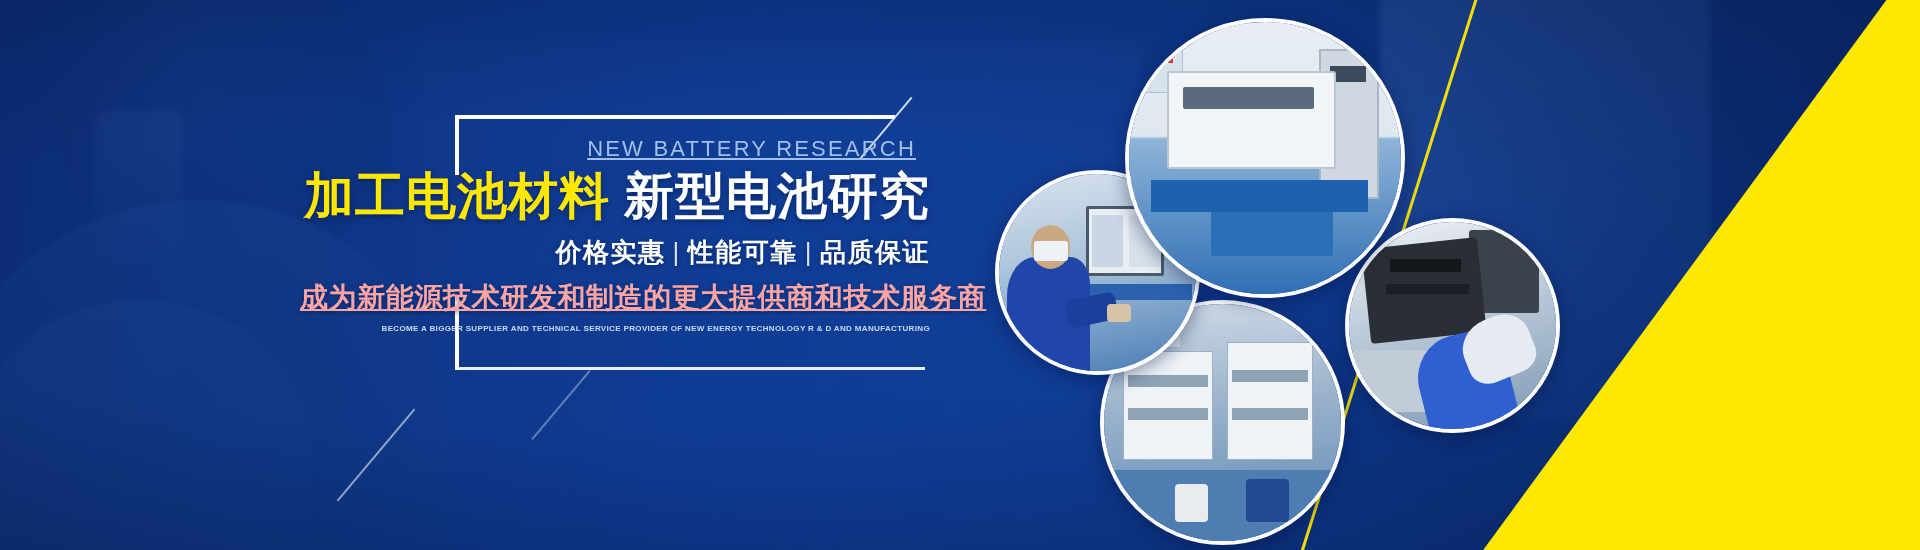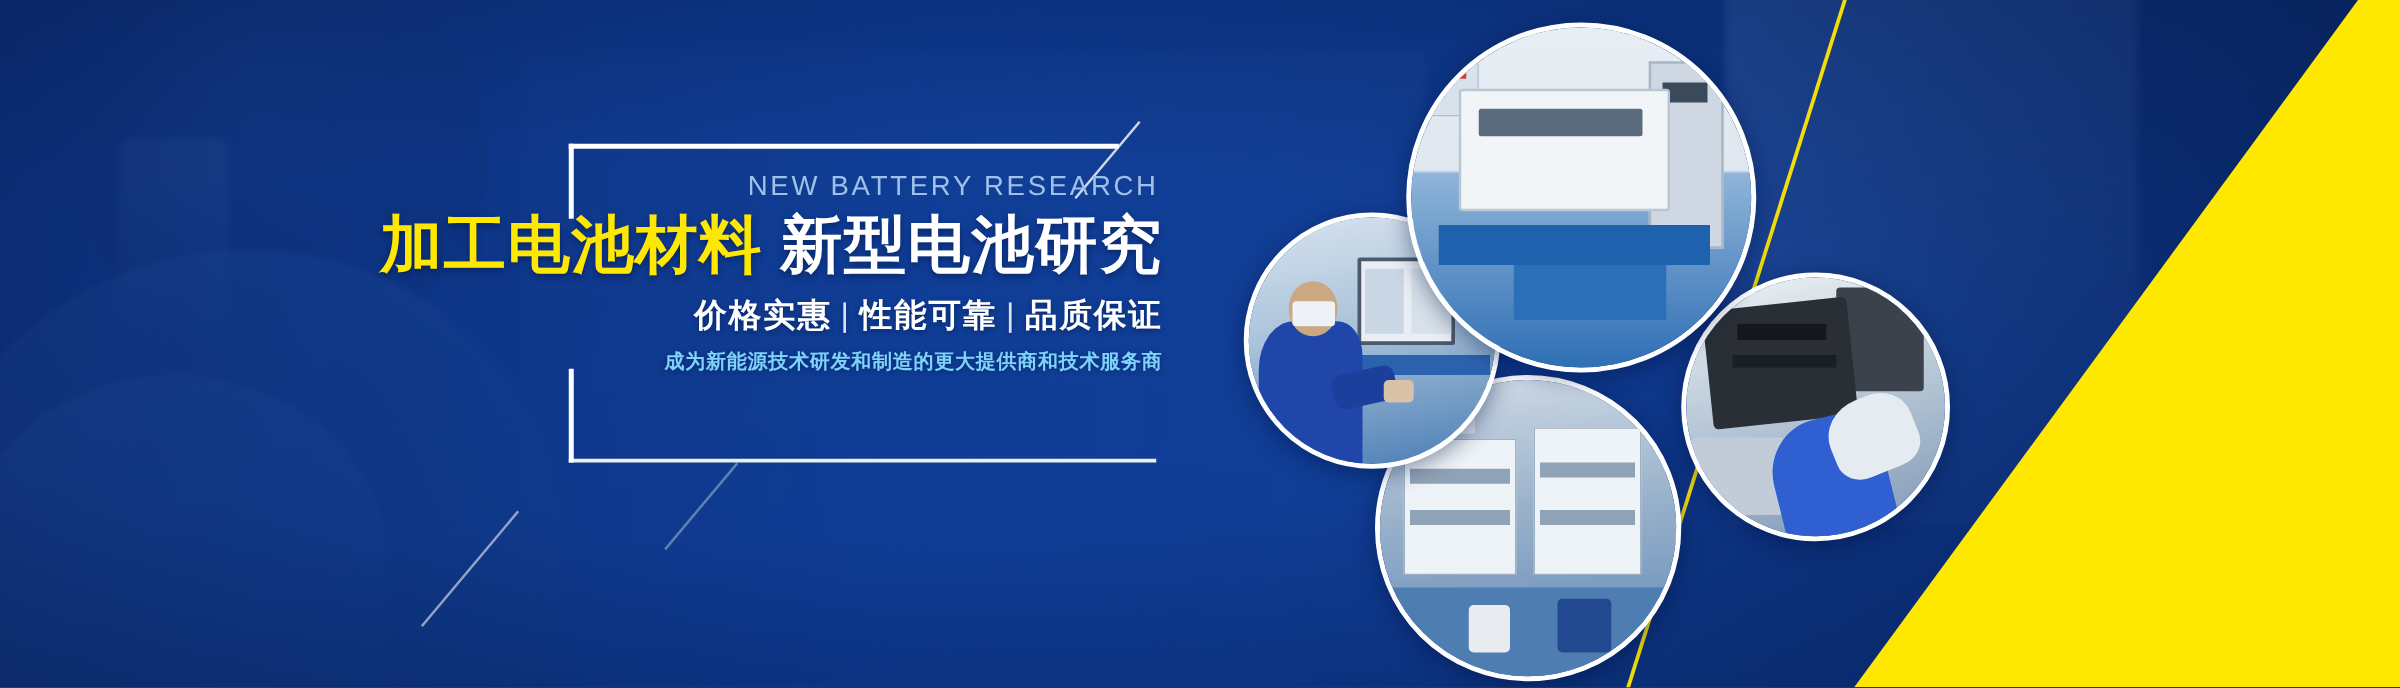--- a/index.html
+++ b/index.html
@@ -79,36 +79,36 @@
   .fr-br-h{position:absolute;right:0;bottom:0;width:470px;height:3px;background:rgba(255,255,255,.92);}
   .fr-br-v{position:absolute;left:0;bottom:0;width:4px;height:75px;background:#fff;}
   
   .dec-d1{position:absolute;left:885px;top:88px;width:2px;height:80px;background:rgba(255,255,255,.8);transform:rotate(40deg);}
   .dec-d2{position:absolute;left:375px;top:395px;width:2px;height:120px;background:rgba(255,255,255,.55);transform:rotate(40deg);}
   .dec-d3{position:absolute;left:560px;top:360px;width:2px;height:90px;background:rgba(255,255,255,.35);transform:rotate(40deg);}
   
   .txt{position:absolute;left:300px;top:138px;width:630px;text-align:right;}
   .eyebrow{
     font-size:22px;letter-spacing:2.2px;color:#9fc0e8;font-weight:400;
-    line-height:1;margin:0 1px 10px 0;padding-right:2px;
+    line-height:1;margin:0 12px 10px 0;padding-right:2px;text-decoration:underline;
   }
   .h1{
     font-size:50px;font-weight:700;line-height:1.06;margin:0;
     letter-spacing:1px;white-space:nowrap;
   }
   .h1 .y{color:#ffe800;text-shadow:0 2px 5px rgba(0,20,70,.55);margin-top:48px;}
   .h1 .w{color:#ffffff;text-shadow:0 2px 5px rgba(0,20,70,.55);margin-left:14px;}
   .sub{
     font-size:26px;font-weight:700;color:#ffffff;margin:12px 0 0 0;
     letter-spacing:1.5px;white-space:nowrap;text-shadow:0 1px 4px rgba(0,20,70,.5);
   }
   .sub .sep{font-weight:400;opacity:.85;margin:0 7px;}
   .tag{
-    font-size:16px;font-weight:700;color:#7dd3fc;margin:9px 0 0 0;
-    letter-spacing:.6px;white-space:nowrap;text-shadow:0 1px 4px rgba(0,20,70,.5);
+    font-size:28px;font-weight:700;color:#fca5a5;margin:9px 0 0 0;
+    letter-spacing:.6px;white-space:nowrap;text-shadow:0 1px 4px rgba(0,20,70,.5);text-decoration:underline;
   }
   .en{
     font-size:8px;font-weight:700;color:#cfe0f5;margin:7px 0 0 0;
     letter-spacing:.35px;white-space:nowrap;opacity:.95;
   }
   
   .circ{
     position:absolute;border-radius:50%;border:4px solid #ffffff;overflow:hidden;
     box-shadow:0 4px 18px rgba(0,15,60,.45);
   }
@@ -195,20 +195,21 @@
 
   <div class="txt">
     <p class="eyebrow">NEW BATTERY RESEARCH</p>
     <h1 class="h1">
       <span class="y">加工电池材料</span><span class="w">新型电池研究</span>
     </h1>
     <p class="sub">
       <span>价格实惠</span><span class="sep">|</span><span>性能可靠</span><span class="sep">|</span><span>品质保证</span>
     </p>
     <p class="tag">成为新能源技术研发和制造的更大提供商和技术服务商</p>
+    <p class="en">BECOME A BIGGER SUPPLIER AND TECHNICAL SERVICE PROVIDER OF NEW ENERGY TECHNOLOGY R &amp; D AND MANUFACTURING</p>
   </div>
 
   <div class="circ c-bot">
     <div class="ph ph4">
       <div class="r r1"></div>
       <div class="r r2"></div>
       <div class="b1"></div>
       <div class="b2"></div>
       <div class="b3"></div>
       <div class="b4"></div>

